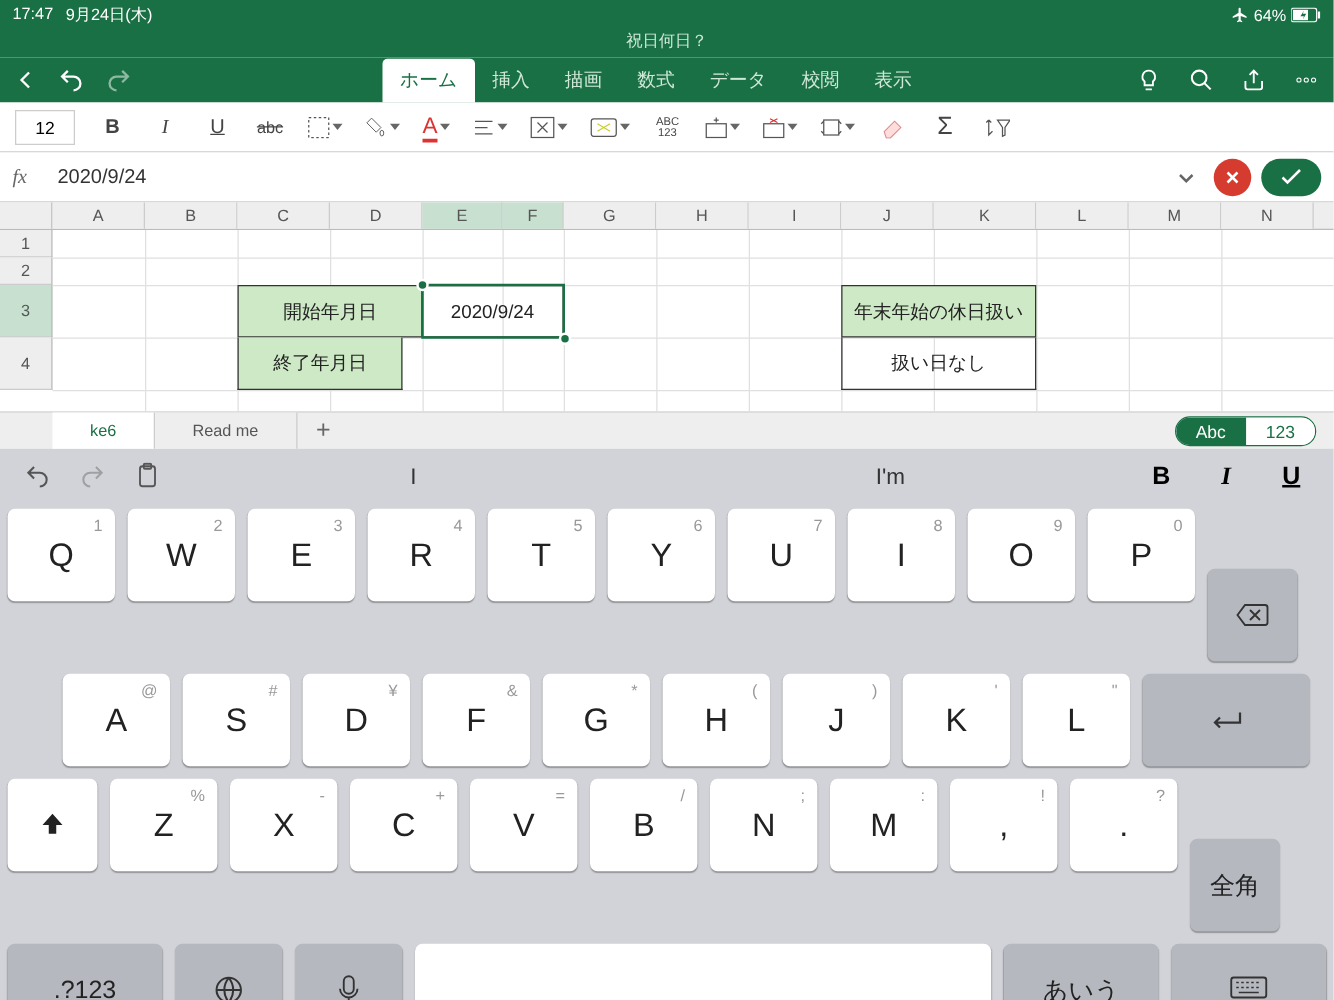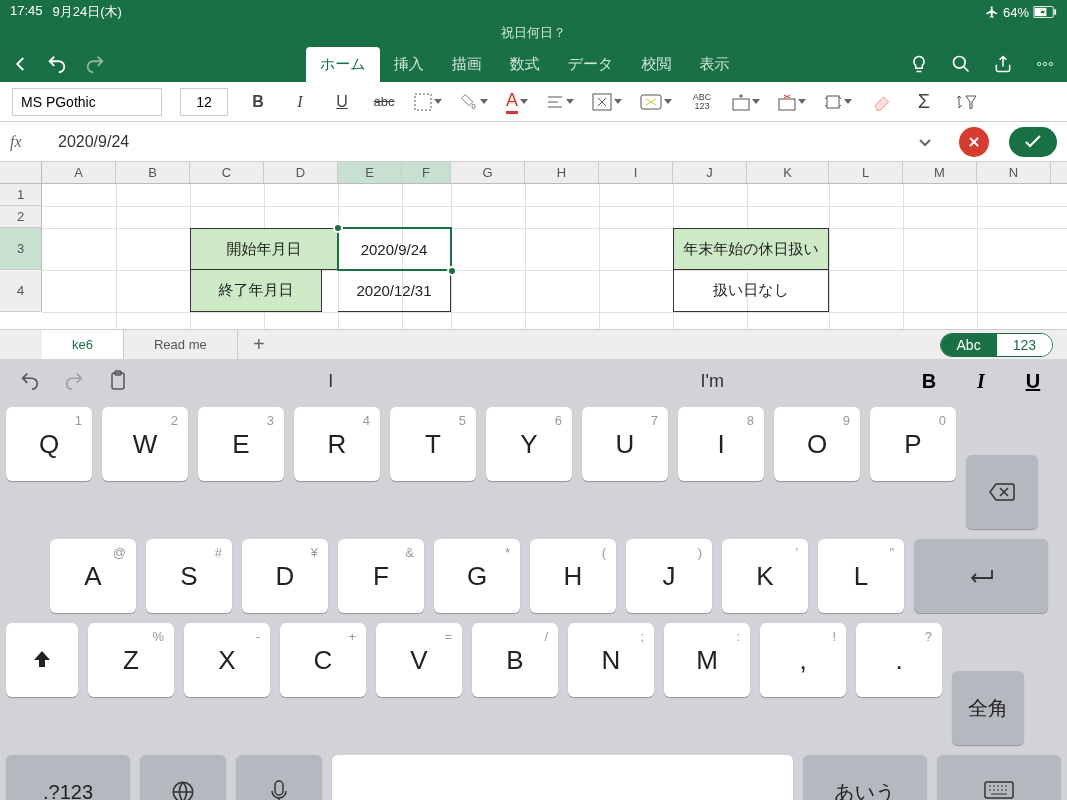--- a/index.html
+++ b/index.html
@@ -30,21 +30,21 @@
   .font-size { width: 48px; height: 28px; border: 1px solid #ccc; padding: 0 8px; font-size: 14px; display: flex; align-items: center; justify-content: center; }
   .fmt-btn { width: 24px; height: 24px; display: flex; align-items: center; justify-content: center; color: #444; font-size: 16px; cursor: pointer; }
   .fmt-bold { font-weight: 700; }
   .fmt-italic { font-style: italic; font-family: serif; }
   .fmt-under { text-decoration: underline; }
   .fmt-strike { text-decoration: line-through; font-size: 13px; }
   .tri { width: 0; height: 0; border-left: 4px solid transparent; border-right: 4px solid transparent; border-top: 5px solid #666; margin-left: 2px; }
   .fmt-group { display: flex; align-items: center; }
   
   
-  .formula-row { height: 40px; background: #fff; border-bottom: 1px solid #ccc; display: flex; align-items: center; padding: 0 10px; gap: 20px; }
+  .formula-row { height: 40px; background: #fff; border-bottom: 1px solid #ccc; display: flex; align-items: center; padding: 0 10px; gap: 8px; }
   .fx { font-style: italic; font-family: serif; color: #666; width: 28px; }
   .formula-input { flex: 1; height: 30px; border: none; outline: none; font-size: 16px; color: #333; }
   .chev-down { margin-right: 6px; }
   .circle-btn { width: 30px; height: 30px; border-radius: 15px; display: flex; align-items: center; justify-content: center; cursor: pointer; }
   .circle-cancel { background: #d63b2f; }
   .pill-confirm { width: 48px; height: 30px; border-radius: 15px; background: #1a7045; display: flex; align-items: center; justify-content: center; cursor: pointer; }
   
   
   .col-headers { height: 22px; background: #eee; display: flex; border-bottom: 1px solid #bbb; }
   .corner { width: 42px; border-right: 1px solid #bbb; background: #eee; }
@@ -108,21 +108,21 @@
   .kb-row2 { padding: 0 44px; }
   .kb-row3 { }
   .kb-row4 { }
   .zenkaku { font-size: 20px; }
 </style>
 </head>
 <body>
 
 <div class="status-bar">
   <div class="status-left">
-    <span>17:45</span>
+    <span>17:47</span>
     <span>9月24日(木)</span>
   </div>
   <div class="status-right">
     <svg width="14" height="14" viewBox="0 0 24 24">
         <path d="M21 16v-2l-8-5V3.5a1.5 1.5 0 0 0-3 0V9l-8 5v2l8-2.5V19l-2 1.5V22l3.5-1 3.5 1v-1.5L13 19v-5.5l8 2.5z"></path>
       </svg>
     <span>64%</span>
     <svg width="24" height="12" viewBox="0 0 26 12">
         <rect x="0" y="0" width="22" height="12" rx="2" fill="none" stroke="#fff"></rect>
         <rect x="1.5" y="1.5" width="13" height="9" fill="#fff"></rect>
@@ -170,21 +170,20 @@
       </svg>
     <svg width="20" height="20" viewBox="0 0 24 24" fill="#fff">
         <circle cx="5" cy="12" r="2"></circle>
         <circle cx="12" cy="12" r="2"></circle>
         <circle cx="19" cy="12" r="2"></circle>
       </svg>
   </div>
 </div>
 
 <div class="format-row">
-  <div class="font-name">MS PGothic</div>
   <div class="font-size">12</div>
   <div class="fmt-btn fmt-bold">B</div>
   <div class="fmt-btn fmt-italic">I</div>
   <div class="fmt-btn fmt-under">U</div>
   <div class="fmt-btn fmt-strike">abc</div>
   <div class="fmt-group">
     <svg class="fmt-icon" width="18" height="18" viewBox="0 0 18 18">
         <rect x="1" y="1" width="16" height="16" stroke="#555" stroke-dasharray="2 2" fill="none"></rect>
       </svg>
     <div class="tri"></div>
@@ -317,21 +316,20 @@
     <div class="gridline-v" style="left:787px"></div>
     <div class="gridline-v" style="left:861px"></div>
     <div class="gridline-v" style="left:935px"></div>
 
     <div class="cell-box green-fill" style="left:148px;top:44px;width:148px;height:42px;border:1.5px solid #333">開始年月日</div>
 
     <div class="cell-box" style="left:296px;top:44px;width:113px;height:42px;border:1.5px solid #333;border-left:none">2020/9/24</div>
 
     <div class="cell-box green-fill" style="left:148px;top:86px;width:132px;height:42px;border:1.5px solid #333;border-top:none">終了年月日</div>
 
-    <div class="cell-box" style="left:296px;top:86px;width:113px;height:42px;border:1.5px solid #333;border-left:none;border-top:none">2020/12/31</div>
 
     <div class="cell-box green-fill" style="left:631px;top:44px;width:156px;height:42px;border:1.5px solid #333">年末年始の休日扱い</div>
 
     <div class="cell-box" style="left:631px;top:86px;width:156px;height:42px;border:1.5px solid #333;border-top:none">扱い日なし</div>
 
     <div class="sel-outline" style="left:295px;top:43px;width:115px;height:44px"></div>
     <div class="sel-handle" style="left:291px;top:39px"></div>
     <div class="sel-handle" style="left:405px;top:82px"></div>
   </div>
 </div>

